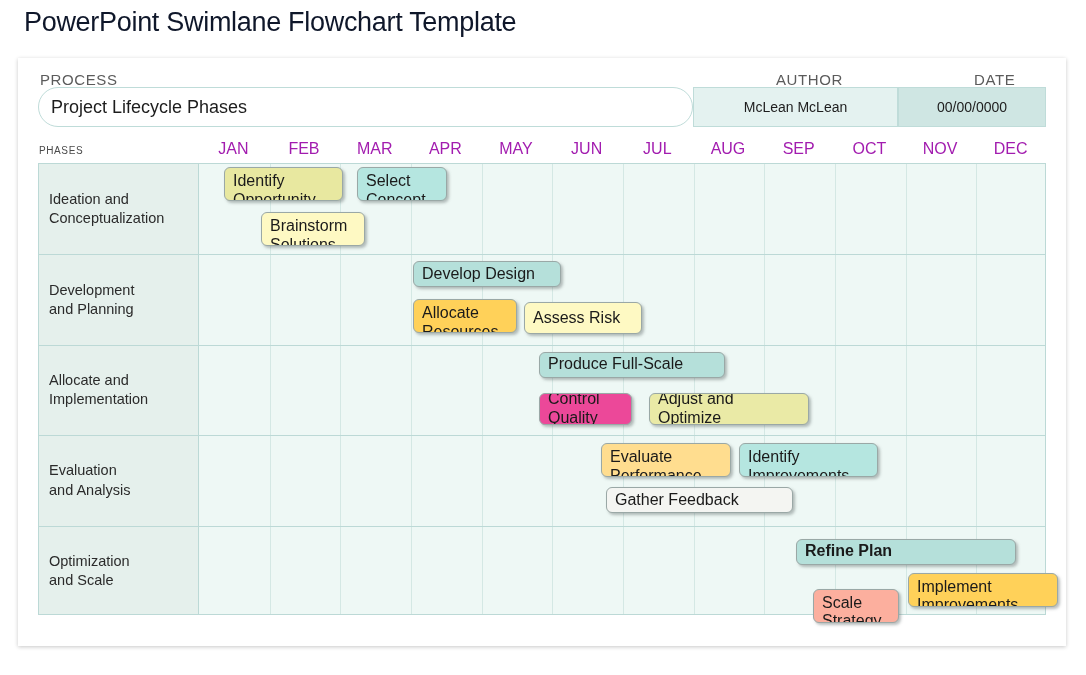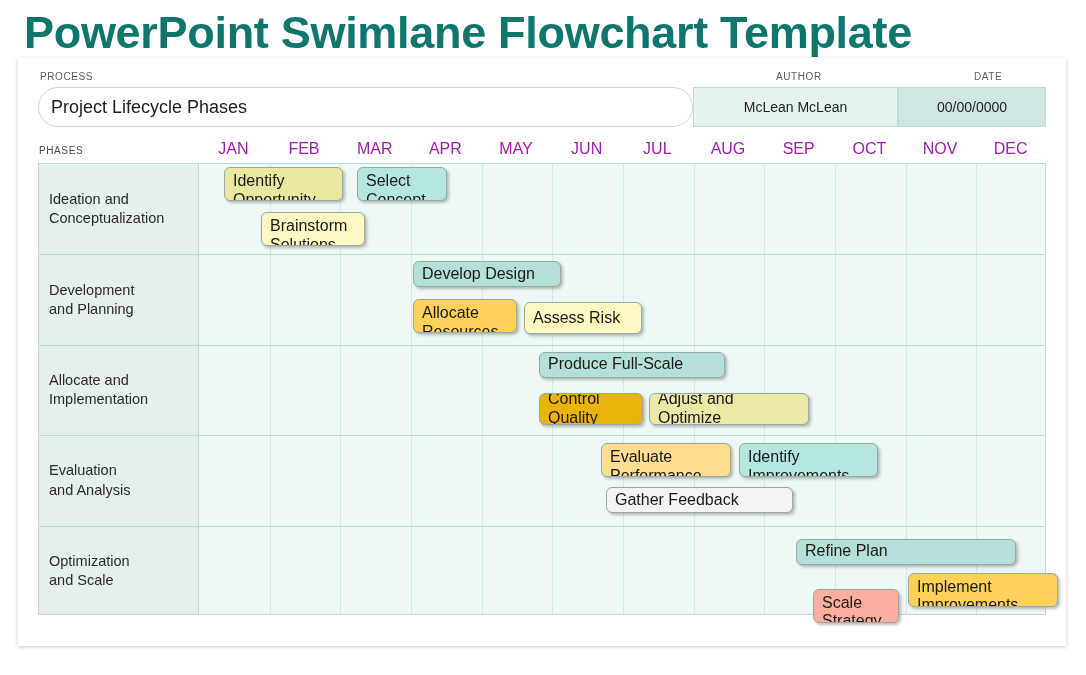--- a/index.html
+++ b/index.html
@@ -13,23 +13,23 @@
     font-family: "Liberation Sans", sans-serif;
     overflow: hidden;
     position: relative;
   }
 
   
   #page-title {
     position: absolute;
     left: 24px;
     top: 7px;
-    font-size: 45px;
-    font-weight: bold;
-    color: #0f766e;
+    font-size: 27px;
+    font-weight: normal;
+    color: #0f172a;
     letter-spacing: -0.3px;
     white-space: nowrap;
   }
 
   
   #card {
     position: absolute;
     left: 18px;
     top: 58px;
     width: 1048px;
@@ -42,21 +42,21 @@
   #meta {
     position: absolute;
     left: 20px;
     top: 13px;
     width: 1008px;
     height: 60px;
   }
   .meta-label {
     position: absolute;
     top: 0px;
-    font-size: 10px;
+    font-size: 15px;
     color: #5b5b5b;
     letter-spacing: 0.6px;
   }
   .meta-box {
     position: absolute;
     top: 16px;
     height: 40px;
     box-sizing: border-box;
     display: flex;
     align-items: center;
@@ -243,27 +243,27 @@
 Opportunity</div>
       <div class="bar" style="left: 318px; width: 90px; height: 34px; top: 3px; background: rgb(181, 230, 224);">Select
 Concept</div>
       <div class="bar" style="left: 222px; width: 104px; height: 34px; top: 48px; background: #fef9c3;">Brainstorm
 Solutions</div>
       <div class="bar h1" style="left: 374px; width: 148px; height: 26px; top: 97.4px; background: rgb(181, 224, 218);">Develop Design</div>
       <div class="bar" style="left: 374px; width: 104px; height: 34px; top: 135.4px; background: rgb(255, 209, 89);">Allocate
 Resources</div>
       <div class="bar h1" style="left: 485px; width: 118px; height: 32px; top: 138.4px; background: #fef9c3;">Assess Risk</div>
       <div class="bar h1" style="left: 500px; width: 186px; height: 26px; top: 187.8px; background: rgb(181, 224, 218);">Produce Full-Scale</div>
-      <div class="bar h1" style="left: 500px; width: 104px; height: 32px; top: 228.8px; background: #eab308;">Control Quality</div>
+      <div class="bar h1" style="left: 500px; width: 93px; height: 32px; top: 228.8px; background: #ec4899;">Control Quality</div>
       <div class="bar h1" style="left: 610px; width: 160px; height: 32px; top: 228.8px; background: rgb(234, 234, 166);">Adjust and Optimize</div>
       <div class="bar" style="left: 562px; width: 130px; height: 34px; top: 279.2px; background: rgb(255, 221, 143);">Evaluate
 Performance</div>
       <div class="bar" style="left: 700px; width: 139px; height: 34px; top: 279.2px; background: rgb(181, 230, 224);">Identify
 Improvements</div>
       <div class="bar h1" style="left: 567px; width: 187px; height: 26px; top: 323.2px; background: rgb(244, 245, 242);">Gather Feedback</div>
-      <div class="bar h1" style="left: 757px; width: 220px; height: 26px; top: 374.6px; background: rgb(181, 224, 218);">Refine Plan</div>
+      <div class="bar h1" style="left: 757px; width: 220px; height: 26px; top: 374.6px; background: rgb(181, 224, 218); font-weight: bold;">Refine Plan</div>
       <div class="bar" style="left: 774px; width: 86px; height: 34px; top: 408.6px; background: rgb(252, 175, 158); margin-top: 16px;">Scale
 Strategy</div>
       <div class="bar" style="left: 869px; width: 150px; height: 34px; top: 408.6px; background: rgb(255, 209, 89);">Implement
 Improvements</div>
     </div>
 
 </div>
 
 </body></html>

